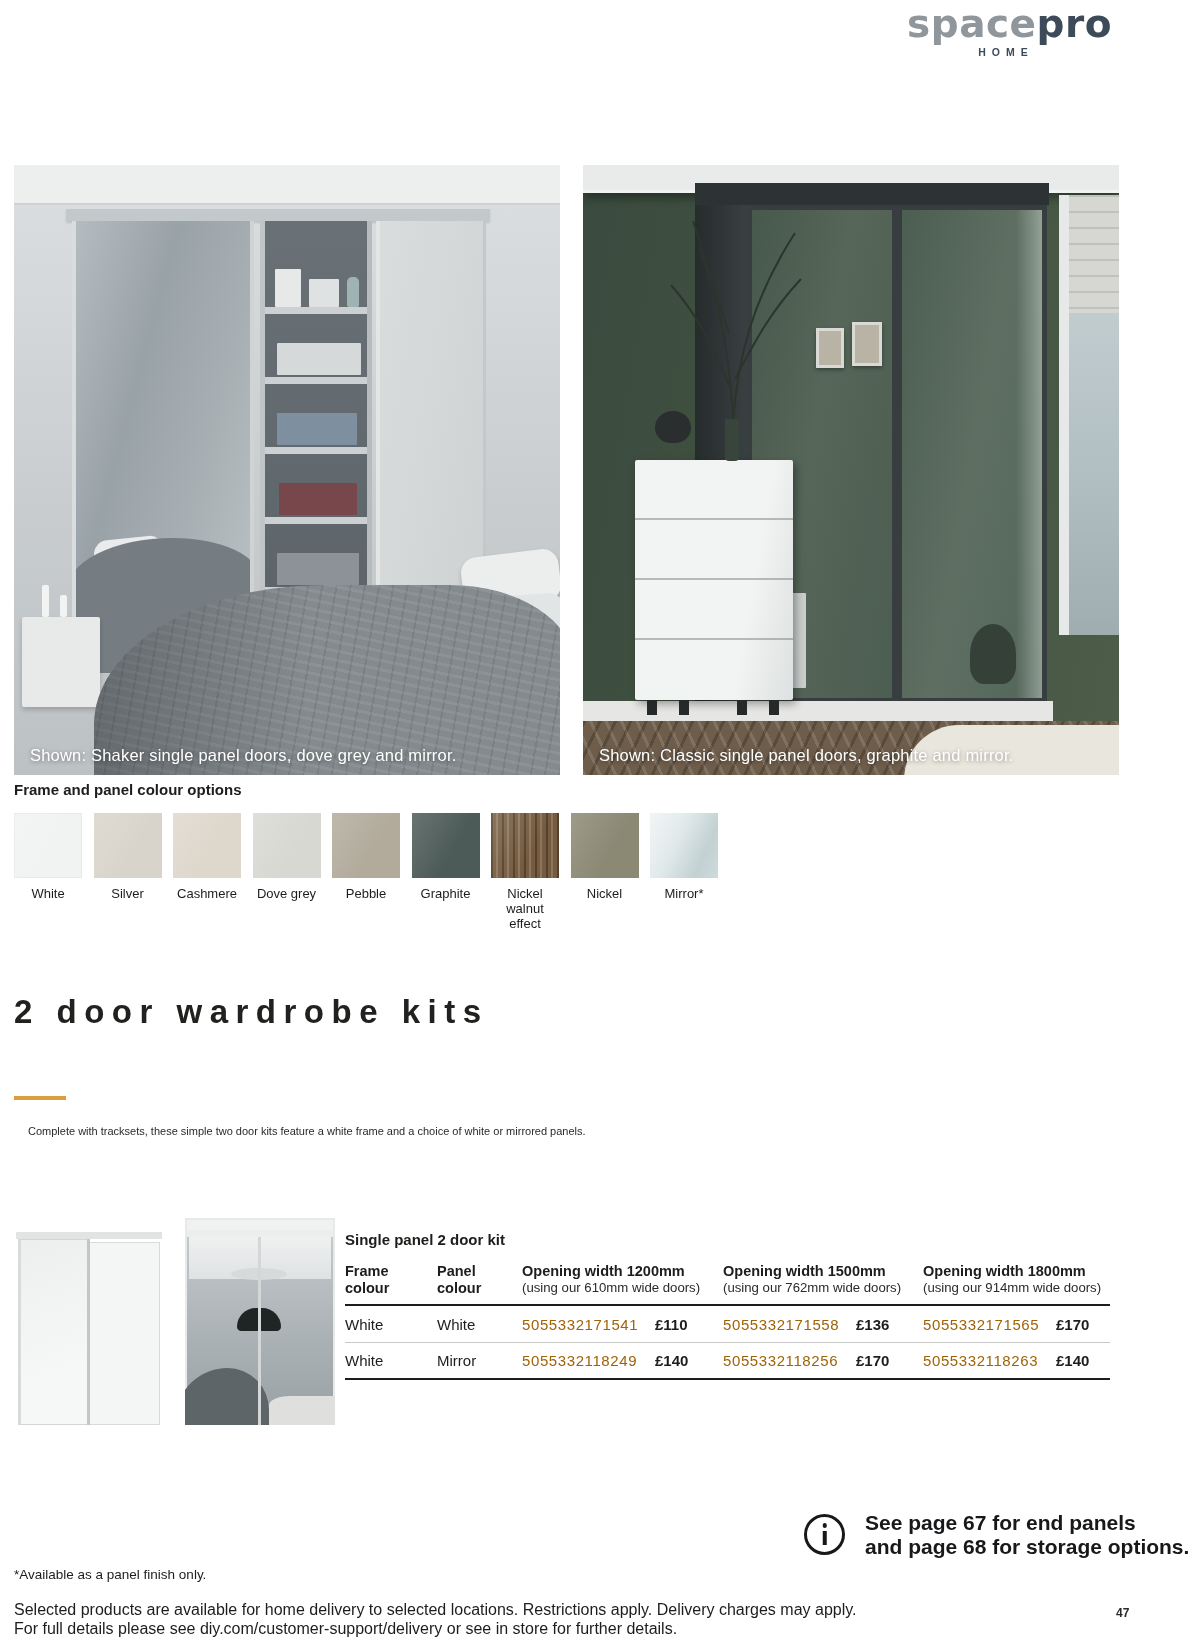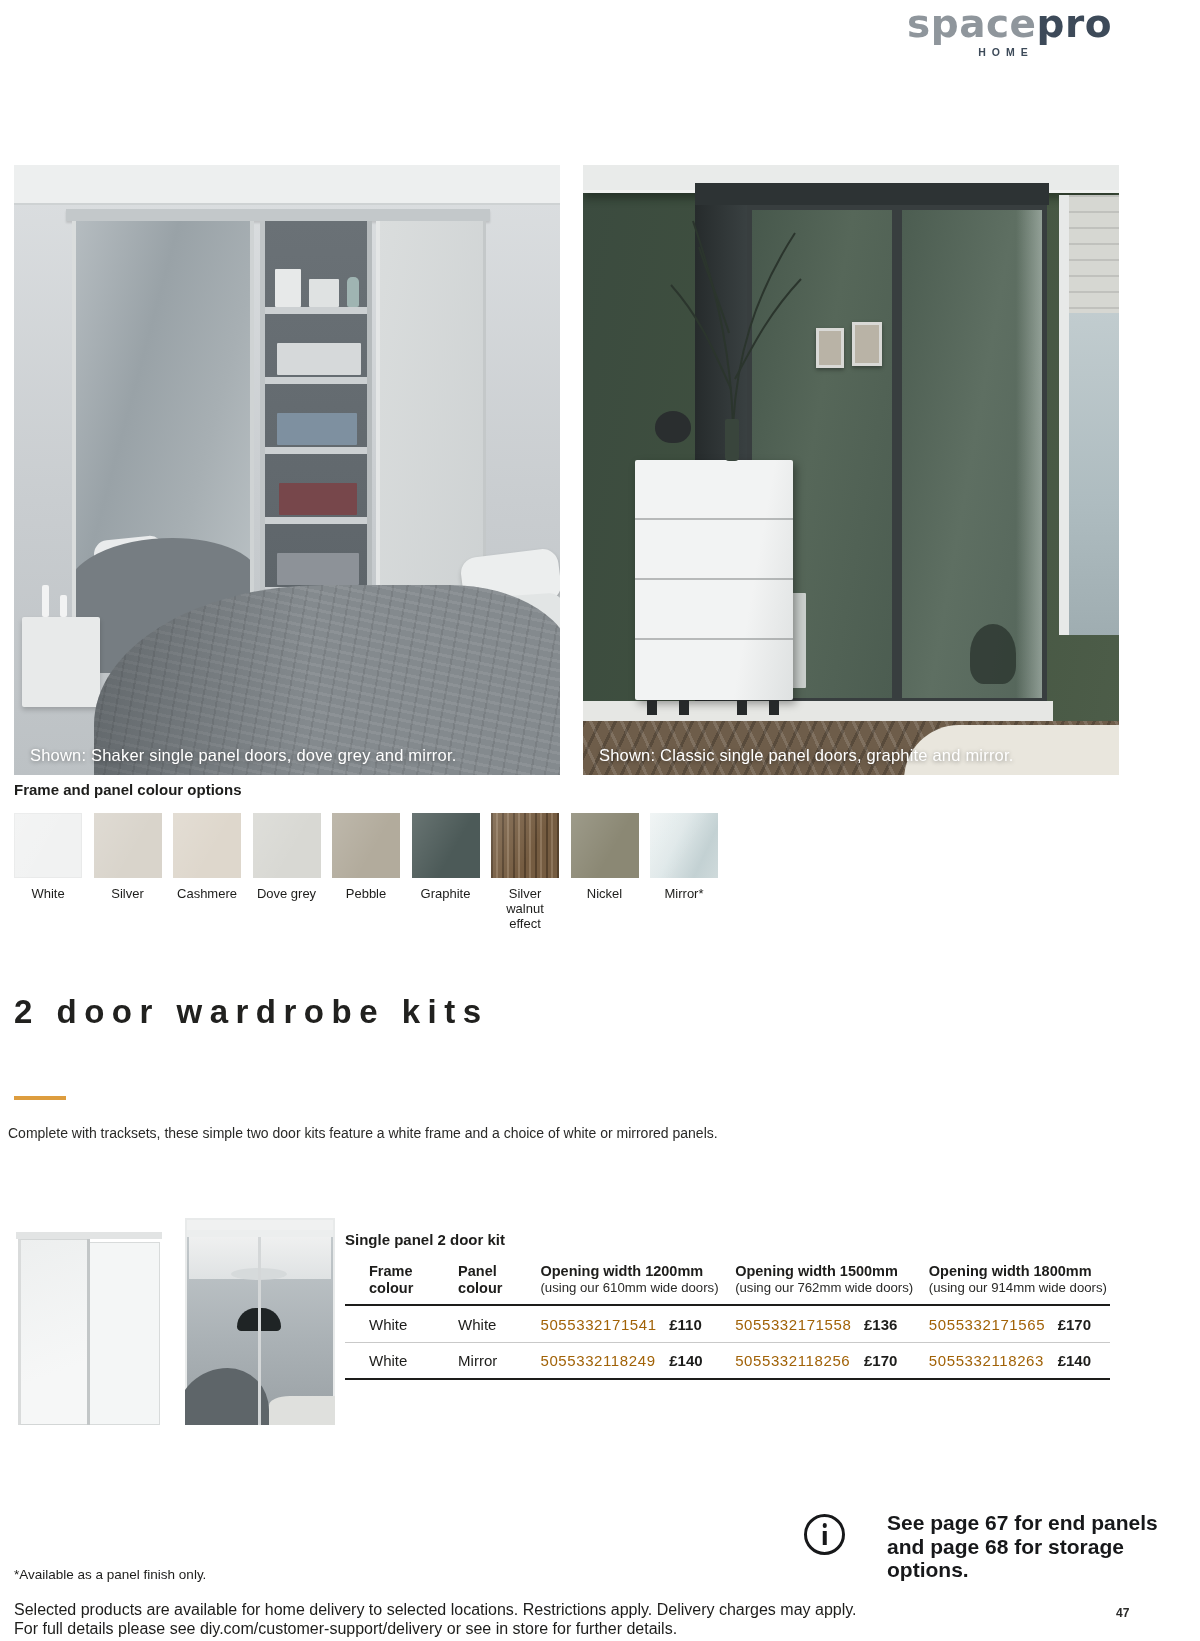--- a/index.html
+++ b/index.html
@@ -80,21 +80,21 @@
   .swatch { width:68px; height:65px; background:#ddd; position:relative; overflow:hidden; }
   .swatch::after { content:""; position:absolute; inset:0; background:linear-gradient(120deg, rgba(255,255,255,.16), rgba(255,255,255,0) 60%); }
   .swatch.tex-wood { background-image:repeating-linear-gradient(90deg, rgba(46,32,18,.45) 0 2px, rgba(0,0,0,0) 2px 5px, rgba(255,235,210,.18) 5px 7px, rgba(0,0,0,0) 7px 11px); }
   .swatch.tex-mirror { background-image:linear-gradient(115deg,#eef3f3 0%,#dfe8e9 40%,#c3d1d3 75%,#cfdadb 100%); }
   .swatch.tex-white { box-shadow:inset 0 0 0 1px #e9eaea; }
   .swatch-label { margin-top:8px; font-size:13px; line-height:15px; }
 
   
   .section-title { position:absolute; left:14px; top:993px; font-size:33px; font-weight:bold; letter-spacing:7.5px; color:#21211f; }
   .accent-rule { position:absolute; left:14px; top:1096px; width:52px; height:4px; }
-  .section-desc { position:absolute; left:8px; top:1125px; font-size:14px; color:#2a2a28; }
+  .section-desc { position:absolute; left:28px; top:1125px; font-size:11px; color:#2a2a28; }
 
   
   .thumb { position:absolute; top:1218px; width:150px; height:207px; overflow:hidden; background:#fff; }
   .thumb1 { left:14px; }
   .thumb2 { left:185px; }
   .thumb > div { position:absolute; }
   .t1-track { left:2px; top:14px; width:146px; height:7px; background:#e2e4e4; }
   .t1-doorL { left:4px; top:21px; width:71px; height:186px; background:linear-gradient(160deg,#edefef 0%,#f6f7f7 70%); border:1px solid #d3d6d6; border-left:3px solid #d9dbdb; }
   .t1-doorR { left:75px; top:24px; width:71px; height:183px; background:#f4f6f6; border:1px solid #d8dbdb; }
   .t1-divider { left:73px; top:21px; width:3px; height:186px; background:#c2c6c7; }
@@ -107,30 +107,30 @@
   .t2-blanket { left:-8px; top:150px; width:92px; height:60px; background:#5e6569; border-radius:55% 45% 0 0/80% 70% 0 0; }
   .t2-sheet { left:84px; top:178px; width:70px; height:32px; background:#dfe0dd; border-radius:30% 0 0 0; }
   .t2-divider { left:73px; top:19px; width:3px; height:188px; background:#d4d7d8; }
 
   
   .kit-table { position:absolute; left:345px; top:1231px; width:765px; }
   .table-title { font-size:15px; font-weight:bold; margin-bottom:15px; }
   .thead { display:flex; align-items:flex-start; padding-bottom:7px; border-bottom:2.5px solid #1d1d1b; }
   .th { font-size:14.5px; font-weight:bold; line-height:17px; }
   .th-sub { font-size:13.2px; font-weight:normal; line-height:16px; color:#2a2a28; }
-  .c-frame { width:92px;margin-left:24px; }  .c-panel { width:85px; }
+  .c-frame { width:92px; }  .c-panel { width:85px; }
   .c-grp1 { width:201px; }  .c-grp2 { width:200px; }  .c-grp3 { width:187px; }
   .tr { display:flex; align-items:center; height:37px; border-bottom:1px solid #c9c9c9; font-size:15px; }
   .tr:last-child { border-bottom:2.5px solid #1d1d1b; }
   .td-code { width:133px; letter-spacing:.6px; color:#a16207; }
   .td-price { font-weight:bold; }
   .p1 { width:68px; } .p2 { width:67px; } .p3 { width:54px; }
 
   
-  .info { position:absolute; left:804px; top:1511px; display:flex; gap:42px; }
+  .info { position:absolute; left:804px; top:1511px; display:flex; gap:20px; }
   .info-icon { width:41px; height:41px; border:3.5px solid #17181a; border-radius:50%; position:relative; flex:0 0 auto; margin-top:3px; }
   .info-dot  { position:absolute; top:6px;  left:50%; transform:translateX(-50%); width:4.5px; height:4.5px; background:#17181a; border-radius:50%; }
   .info-stem { position:absolute; top:13.5px; left:50%; transform:translateX(-50%); width:4.5px; height:14px; background:#17181a; }
   .info-text { font-size:21px; font-weight:bold; line-height:23.5px; color:#17181a; }
 
   
   .fn-panel { position:absolute; left:14px; top:1567px; font-size:13.5px; }
   .fn-delivery { position:absolute; left:14px; top:1600px; font-size:16px; line-height:19px; }
   .page-number { position:absolute; left:1116px; top:1606px; font-size:12px; font-weight:bold; color:#2a2a28; }
 </style>
@@ -242,21 +242,21 @@
   <div class="swatch-item">
     <div class="swatch" style="background-color: rgb(178, 171, 156);"></div>
     <div class="swatch-label">Pebble</div>
   </div>
   <div class="swatch-item">
     <div class="swatch" style="background-color: rgb(76, 90, 88);"></div>
     <div class="swatch-label">Graphite</div>
   </div>
   <div class="swatch-item">
     <div class="swatch tex-wood" style="background-color: rgb(117, 92, 65);"></div>
-    <div class="swatch-label">Silver walnut effect</div>
+    <div class="swatch-label">Nickel walnut effect</div>
   </div>
   <div class="swatch-item">
     <div class="swatch" style="background-color: rgb(139, 136, 116);"></div>
     <div class="swatch-label">Nickel</div>
   </div>
   <div class="swatch-item">
     <div class="swatch tex-mirror"></div>
     <div class="swatch-label">Mirror*</div>
   </div>
 </div>

